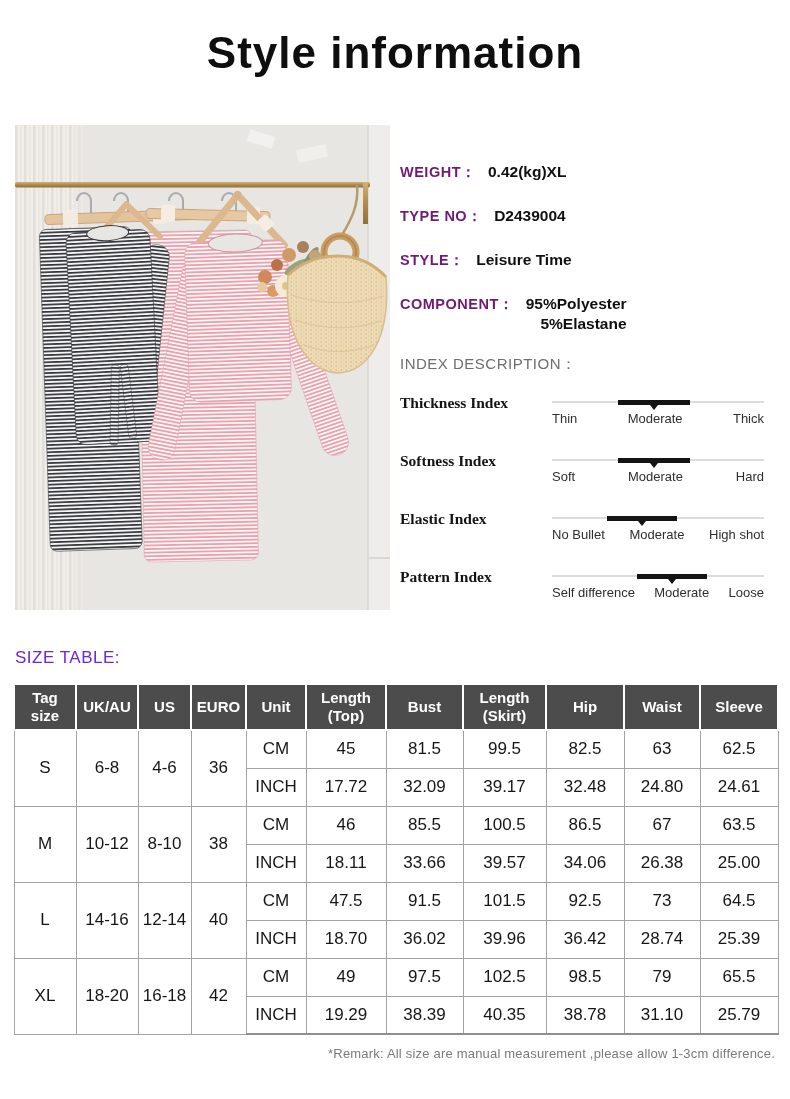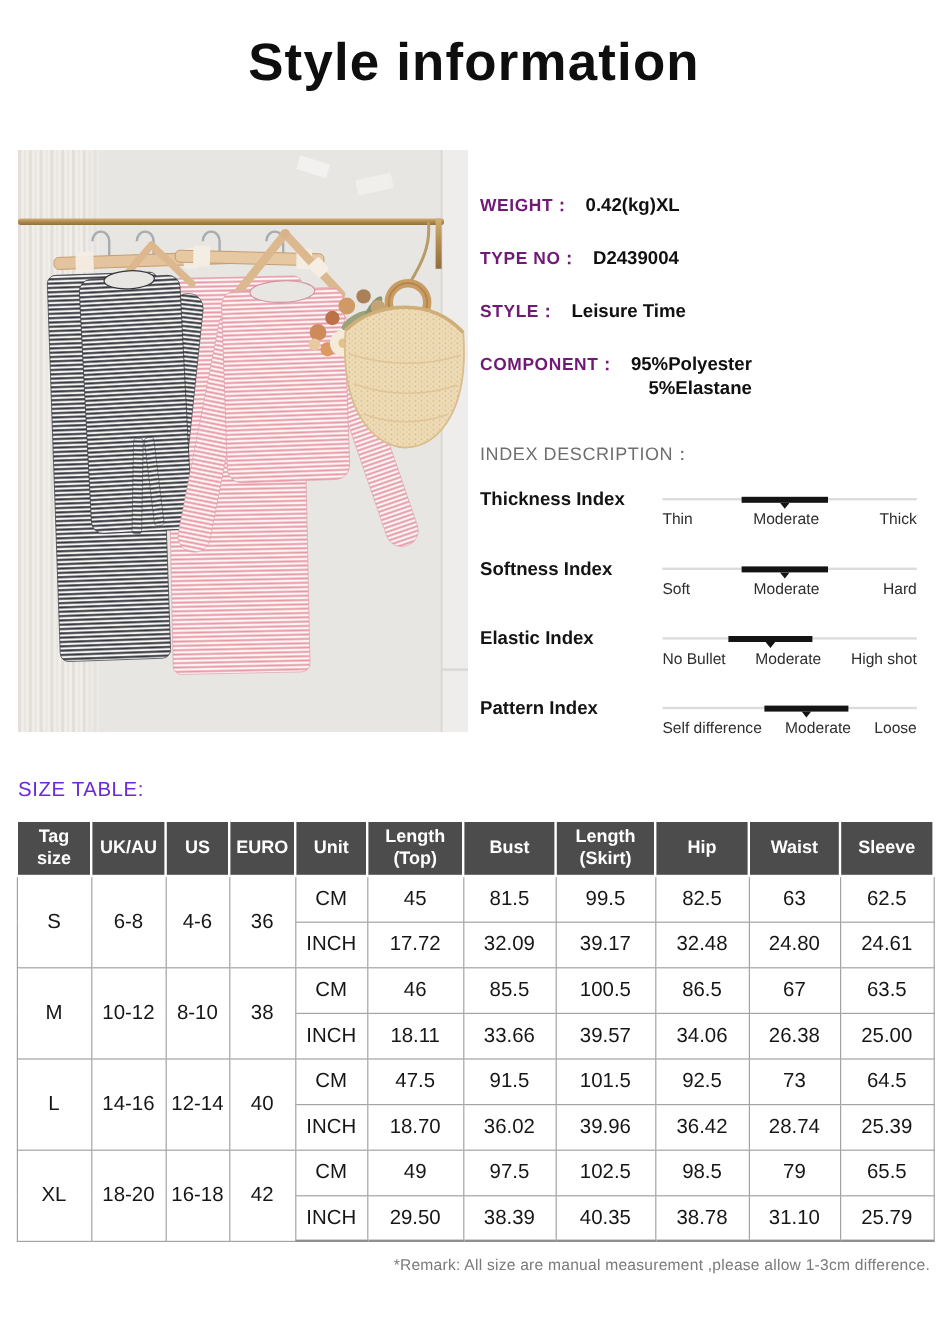--- a/index.html
+++ b/index.html
@@ -19,24 +19,24 @@
   .photo svg { display:block; width:100%; height:100%; }
 
   
   .info { position:absolute; left:400px; top:162px; width:382px; }
   .field { margin-bottom:24px; display:flex; align-items:flex-start; }
   .flabel { font-size:14.5px; color:#701a75; letter-spacing:0.5px; line-height:20px; white-space:nowrap;font-weight:bold; }
   .fvalue { font-size:15.5px; font-weight:bold; color:#101010; margin-left:12px; line-height:20px; }
   .fvalue .vline { display:block;text-align:right; }
 
   
-  .index-section { position:absolute; left:400px; top:369px; width:385px; }
+  .index-section { position:absolute; left:400px; top:355px; width:385px; }
   .idx-label { font-size:15px; color:#6e6e6e; letter-spacing:0.5px; margin-bottom:19px; }
   .idx-row { display:flex; align-items:flex-start; margin-bottom:25px; }
-  .idx-name { width:128px; font-size:15.5px; font-weight:bold; color:#141414; line-height:19px; }
+  .idx-name { width:128px; font-size:15.5px; font-weight:bold; color:#141414; line-height:19px;font-family:Liberation Serif, serif; }
   .idx-slider { width:212px; margin-left:24px; }
   .track { position:relative; height:2px; background:#dcdcdc; margin-top:8px; }
   .seg { position:absolute; top:-1.5px; height:5px; background:#141414; }
   .seg::after {
     content:""; position:absolute; left:50%; top:5px; margin-left:-4px;
     border-left:4px solid transparent; border-right:4px solid transparent;
     border-top:5px solid #141414;
   }
   .levels { display:flex; justify-content:space-between; margin-top:8px;
             font-size:13px; color:#2e2e2e; }
@@ -387,21 +387,21 @@
         <td class="unit">CM</td>
         <td>49</td>
         <td>97.5</td>
         <td>102.5</td>
         <td>98.5</td>
         <td>79</td>
         <td>65.5</td>
       </tr>
       <tr>
         <td class="unit">INCH</td>
-        <td>29.50</td>
+        <td>19.29</td>
         <td>38.39</td>
         <td>40.35</td>
         <td>38.78</td>
         <td>31.10</td>
         <td>25.79</td>
       </tr>
     </tbody>
   </table>
 
   <div class="remark">*Remark: All size are manual measurement ,please allow 1-3cm difference.</div>

